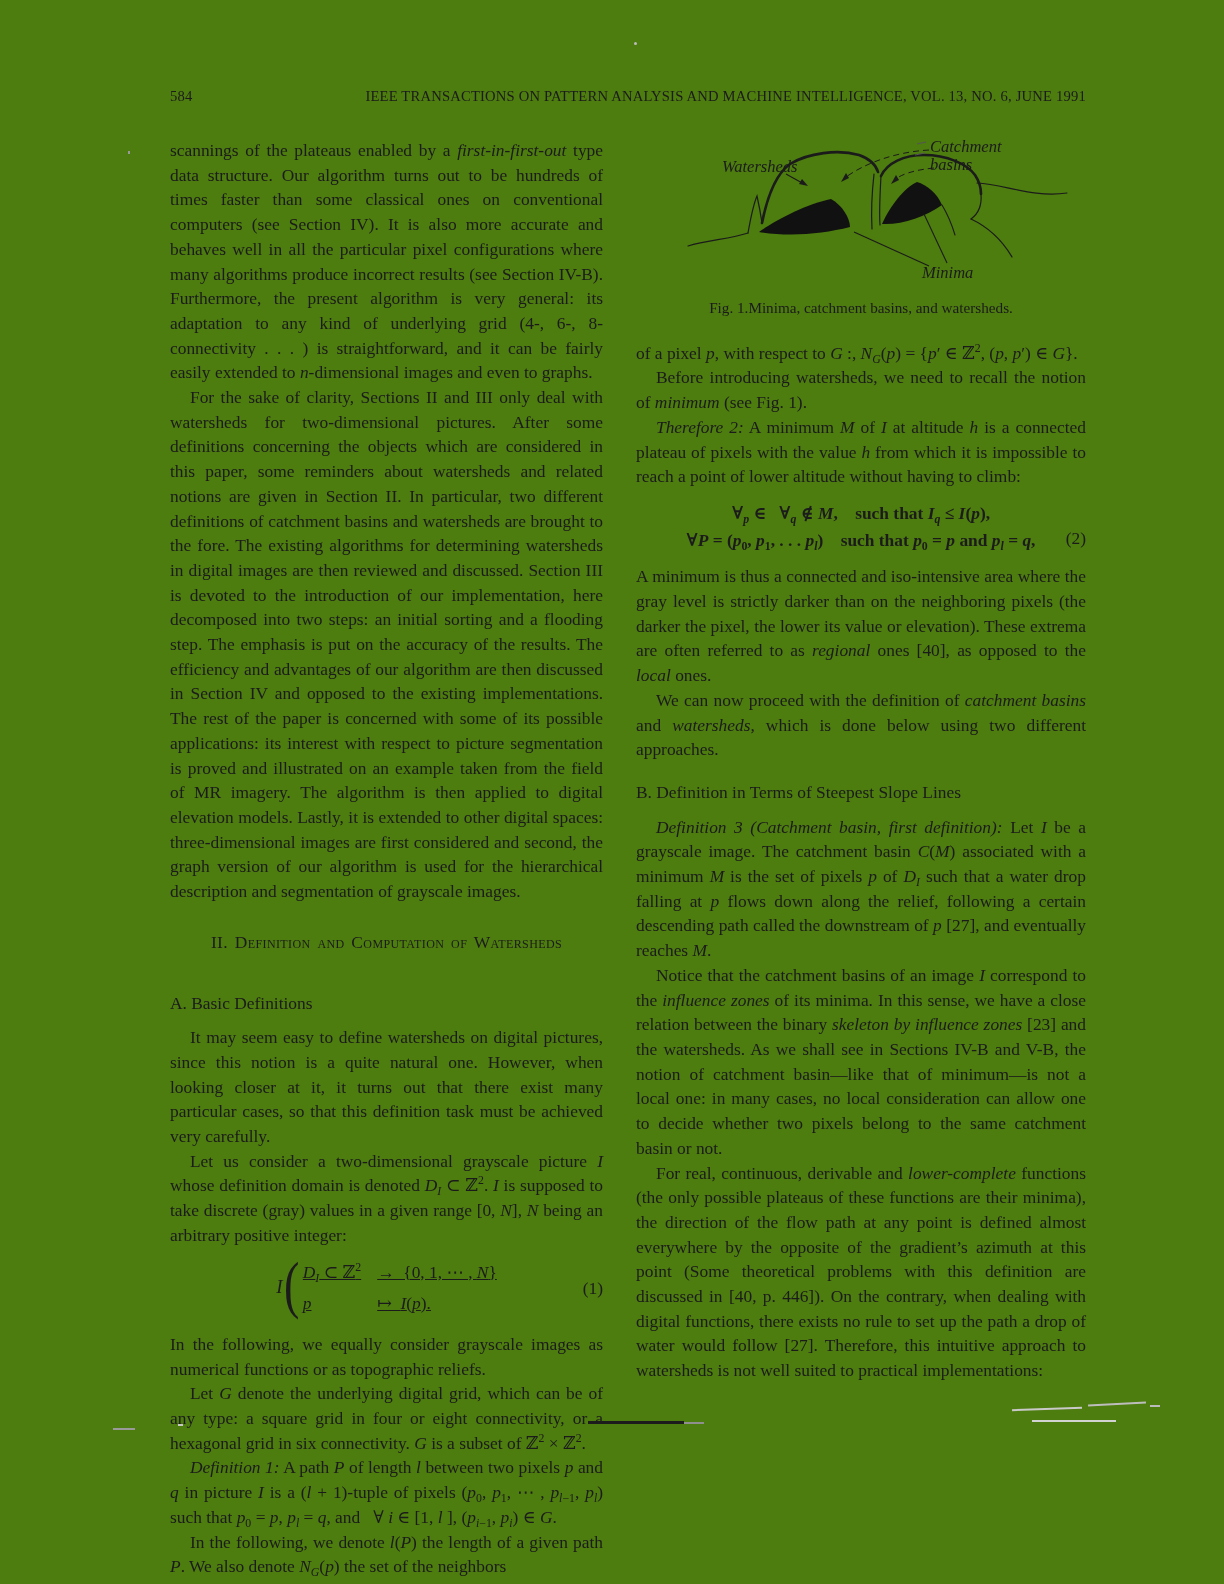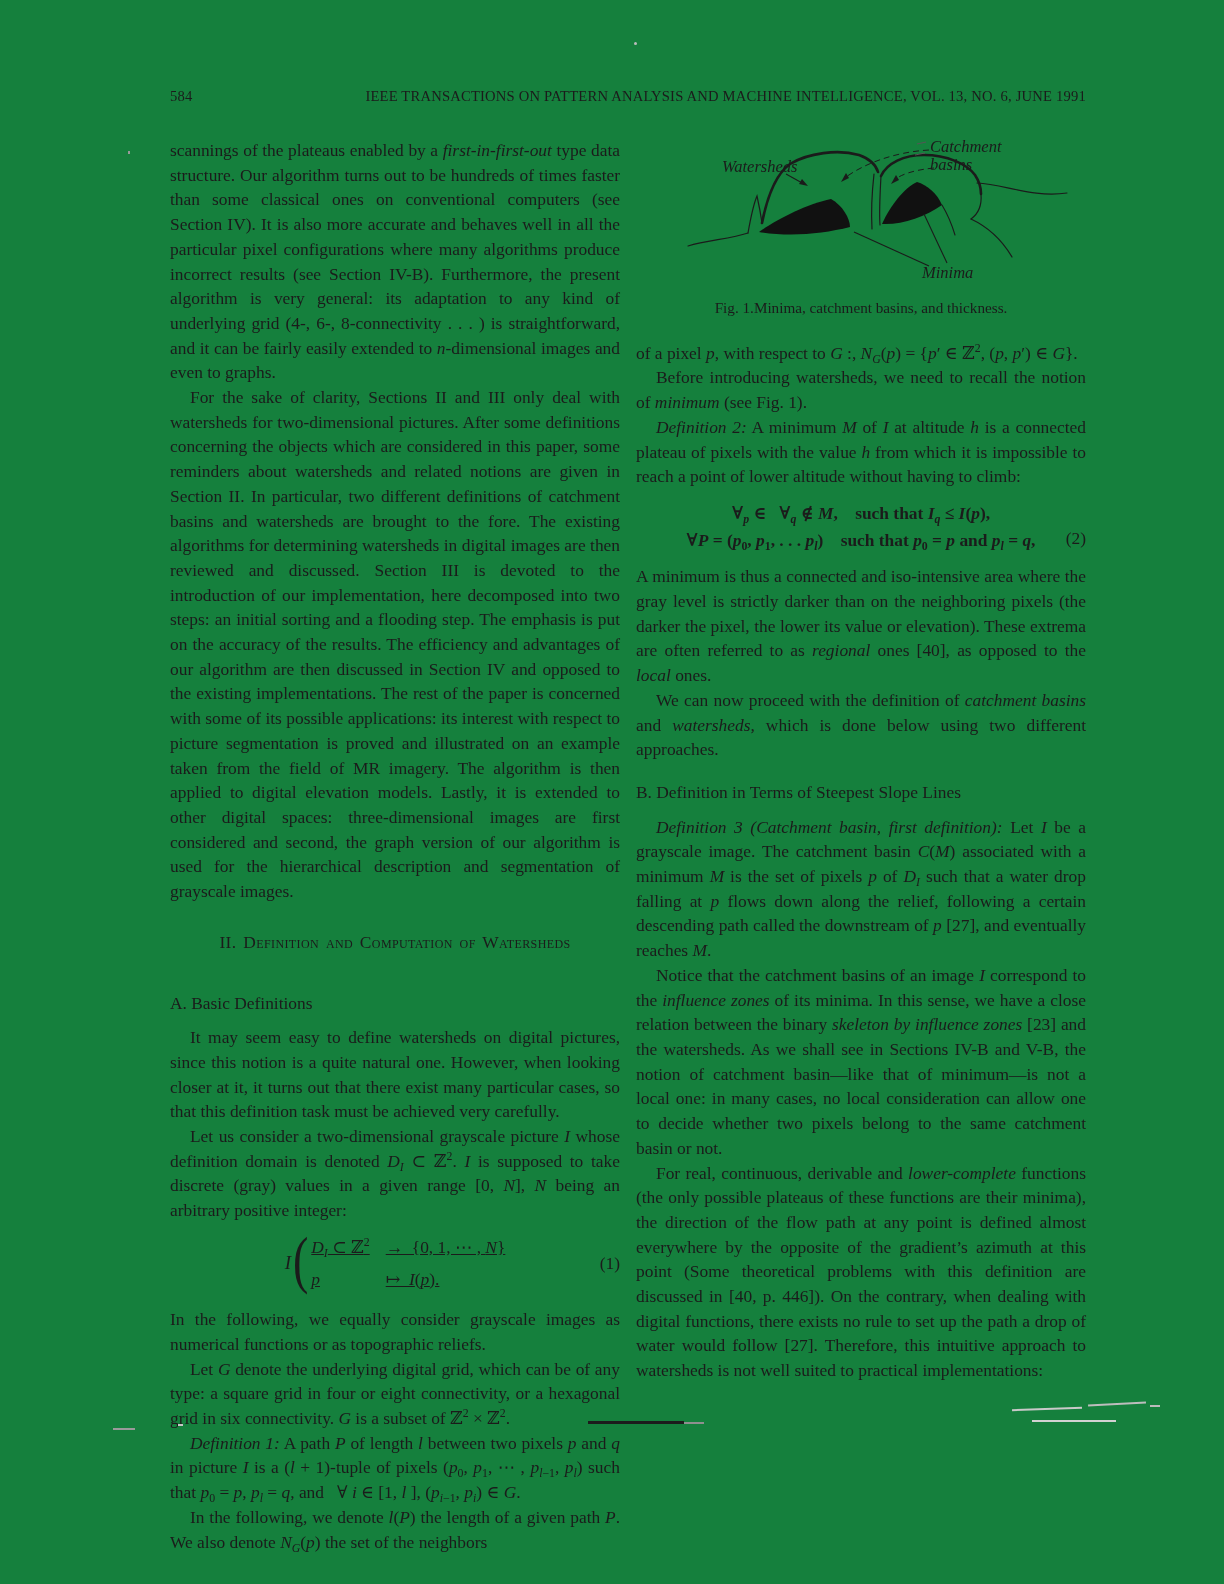--- a/index.html
+++ b/index.html
@@ -1,20 +1,20 @@
 <!DOCTYPE html>
 <html><head>
 <meta charset="utf-8">
 <style>
   html,body{margin:0;padding:0;background:#e8e8e8;}
-  .page{position:relative;width:1224px;height:1584px;background:#15803d;overflow:hidden;
+  .page{position:relative;width:1224px;height:1584px;background:#4d7c0f;overflow:hidden;
         font-family:"Liberation Serif","DejaVu Serif",serif;color:#1b1b1b;}
   .header{position:absolute;top:88px;left:170px;width:916px;display:flex;
           justify-content:space-between;align-items:baseline;font-size:14.6px;letter-spacing:.2px;}
-  .columns{position:absolute;top:126px;left:170px;width:916px;display:flex;gap:16px;}
+  .columns{position:absolute;top:126px;left:170px;width:916px;display:flex;gap:33px;}
   .col{width:450px;text-align:justify;font-size:17.4px;line-height:24.7px;}
   #left-col{padding-top:12px;}
   p{margin:0;text-indent:20px;}
   p.noindent{text-indent:0;}
   i{font-style:italic;}
   sub,sup{font-size:68%;line-height:0;}
   .sec-heading{text-align:center;text-indent:0;font-variant:small-caps;
                letter-spacing:.4px;word-spacing:2px;margin:26px 0 36px;}
   .sub-heading{text-align:left;text-indent:0;margin:18px 0 10px;}
   .equation{position:relative;text-align:center;text-indent:0;margin:12px 0;}
@@ -111,27 +111,27 @@
             <polygon points="255,58 263,54 260,49" fill="#1b1b1b" stroke="none"></polygon>
           </g>
 
           <text class="fig-label" x="286" y="152">Minima</text>
           <g stroke="#1b1b1b" stroke-width="1.1">
             <path d="M293,140 L218,106"></path>
             <path d="M311,137 L288,88"></path>
           </g>
         </svg>
         <div class="caption">
-          <span class="cap-label">Fig. 1.</span><span>Minima, catchment basins, and thickness.</span>
+          <span class="cap-label">Fig. 1.</span><span>Minima, catchment basins, and watersheds.</span>
         </div>
       </div>
       <div id="right-blocks">
           <p class="noindent">of a pixel <i>p</i>, with respect to <i>G</i> :, <i>N</i><sub><i>G</i></sub>(<i>p</i>) = {<i>p</i>′ ∈ ℤ<sup>2</sup>, (<i>p</i>, <i>p</i>′) ∈ <i>G</i>}.</p>
           <p>Before introducing watersheds, we need to recall the notion of <i>minimum</i> (see Fig. 1).</p>
-          <p><i>Definition 2:</i> A minimum <i>M</i> of <i>I</i> at altitude <i>h</i> is a connected plateau of pixels with the value <i>h</i> from which it is impossible to reach a point of lower altitude without having to climb:</p>
+          <p><i>Therefore 2:</i> A minimum <i>M</i> of <i>I</i> at altitude <i>h</i> is a connected plateau of pixels with the value <i>h</i> from which it is impossible to reach a point of lower altitude without having to climb:</p>
           <div class="equation">
             <div class="eq-line">∀<sub><i>p</i></sub> ∈  ∀<sub><i>q</i></sub> ∉ <i>M</i>, such that <i>I</i><sub><i>q</i></sub> ≤ <i>I</i>(<i>p</i>),</div>
             <div class="eq-line">∀<i>P</i> = (<i>p</i><sub>0</sub>, <i>p</i><sub>1</sub>, . . . <i>p</i><sub><i>l</i></sub>) such that <i>p</i><sub>0</sub> = <i>p</i> and <i>p</i><sub><i>l</i></sub> = <i>q</i>,</div>
             <span class="eq-num">(2)</span>
           </div>
           <p class="noindent">A minimum is thus a connected and iso-intensive area where the gray level is strictly darker than on the neighboring pixels (the darker the pixel, the lower its value or elevation). These extrema are often referred to as <i>regional</i> ones [40], as opposed to the <i>local</i> ones.</p>
           <p>We can now proceed with the definition of <i>catchment basins</i> and <i>watersheds,</i> which is done below using two different approaches.</p>
           <div class="sub-heading">B. Definition in Terms of Steepest Slope Lines</div>
           <p><i>Definition 3 (Catchment basin, first definition):</i> Let <i>I</i> be a grayscale image. The catchment basin <i>C</i>(<i>M</i>) associated with a minimum <i>M</i> is the set of pixels <i>p</i> of <i>D</i><sub><i>I</i></sub> such that a water drop falling at <i>p</i> flows down along the relief, following a certain descending path called the downstream of <i>p</i> [27], and eventually reaches <i>M</i>.</p>
           <p>Notice that the catchment basins of an image <i>I</i> correspond to the <i>influence zones</i> of its minima. In this sense, we have a close relation between the binary <i>skeleton by influence zones</i> [23] and the watersheds. As we shall see in Sections IV-B and V-B, the notion of catchment basin—like that of minimum—is not a local one: in many cases, no local consideration can allow one to decide whether two pixels belong to the same catchment basin or not.</p>

